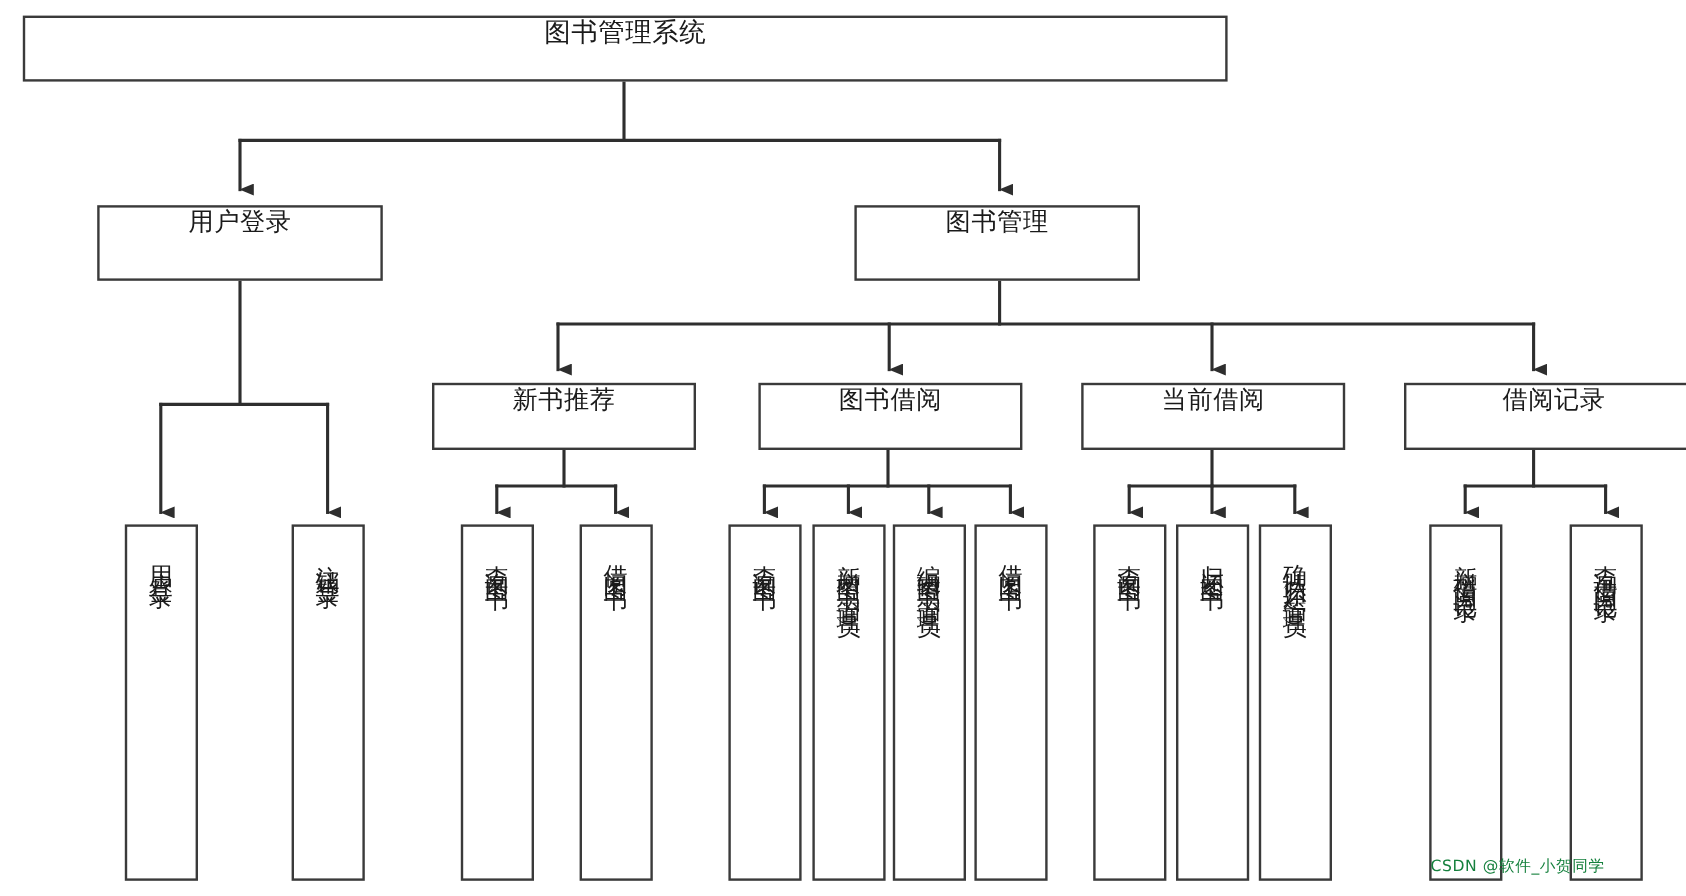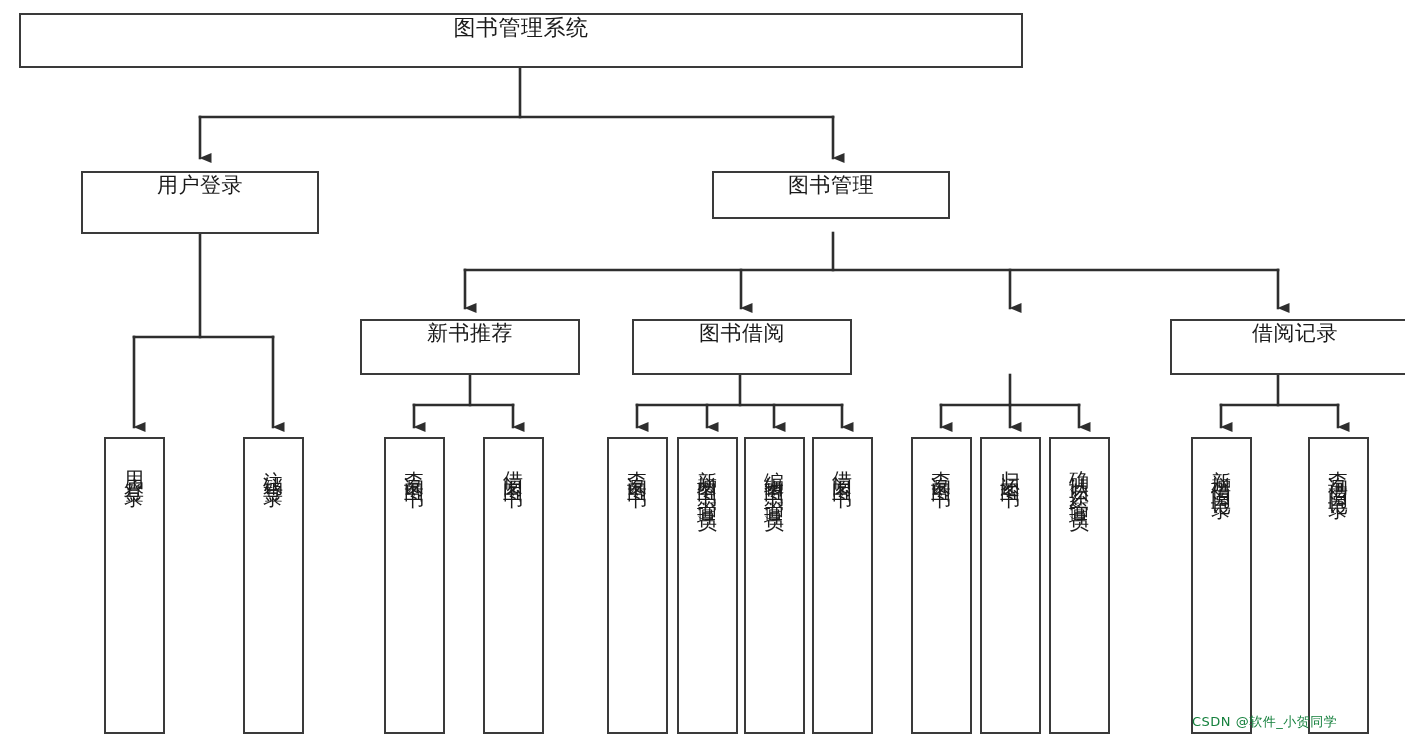--- a/index.html
+++ b/index.html
@@ -131,32 +131,35 @@
   </svg>
 
   <div class="node horiz root" style="left:19px; top:13px; width:1004px; height:55px;">
     <span class="node-label">图书管理系统</span>
   </div>
 
   <div class="node horiz" style="left:81px; top:171px; width:238px; height:63px;">
     <span class="node-label">用户登录</span>
   </div>
 
-  <div class="node horiz" style="left:712px; top:171px; width:238px; height:48px;">
+  <div class="node horiz" style="left:712px; top:171px; width:238px; height:63px;">
     <span class="node-label">图书管理</span>
   </div>
 
   <div class="node horiz" style="left:360px; top:319px; width:220px; height:56px;">
     <span class="node-label">新书推荐</span>
   </div>
 
   <div class="node horiz" style="left:632px; top:319px; width:220px; height:56px;">
     <span class="node-label">图书借阅</span>
   </div>
 
+  <div class="node horiz" style="left:901px; top:319px; width:220px; height:56px;">
+    <span class="node-label">当前借阅</span>
+  </div>
 
   <div class="node horiz" style="left:1170px; top:319px; width:250px; height:56px;">
     <span class="node-label">借阅记录</span>
   </div>
 
   <div class="node vert" style="left:104px; top:437px; width:61px; height:297px;">
     <span class="node-label">用户登录</span>
   </div>
 
   <div class="node vert" style="left:243px; top:437px; width:61px; height:297px;">

